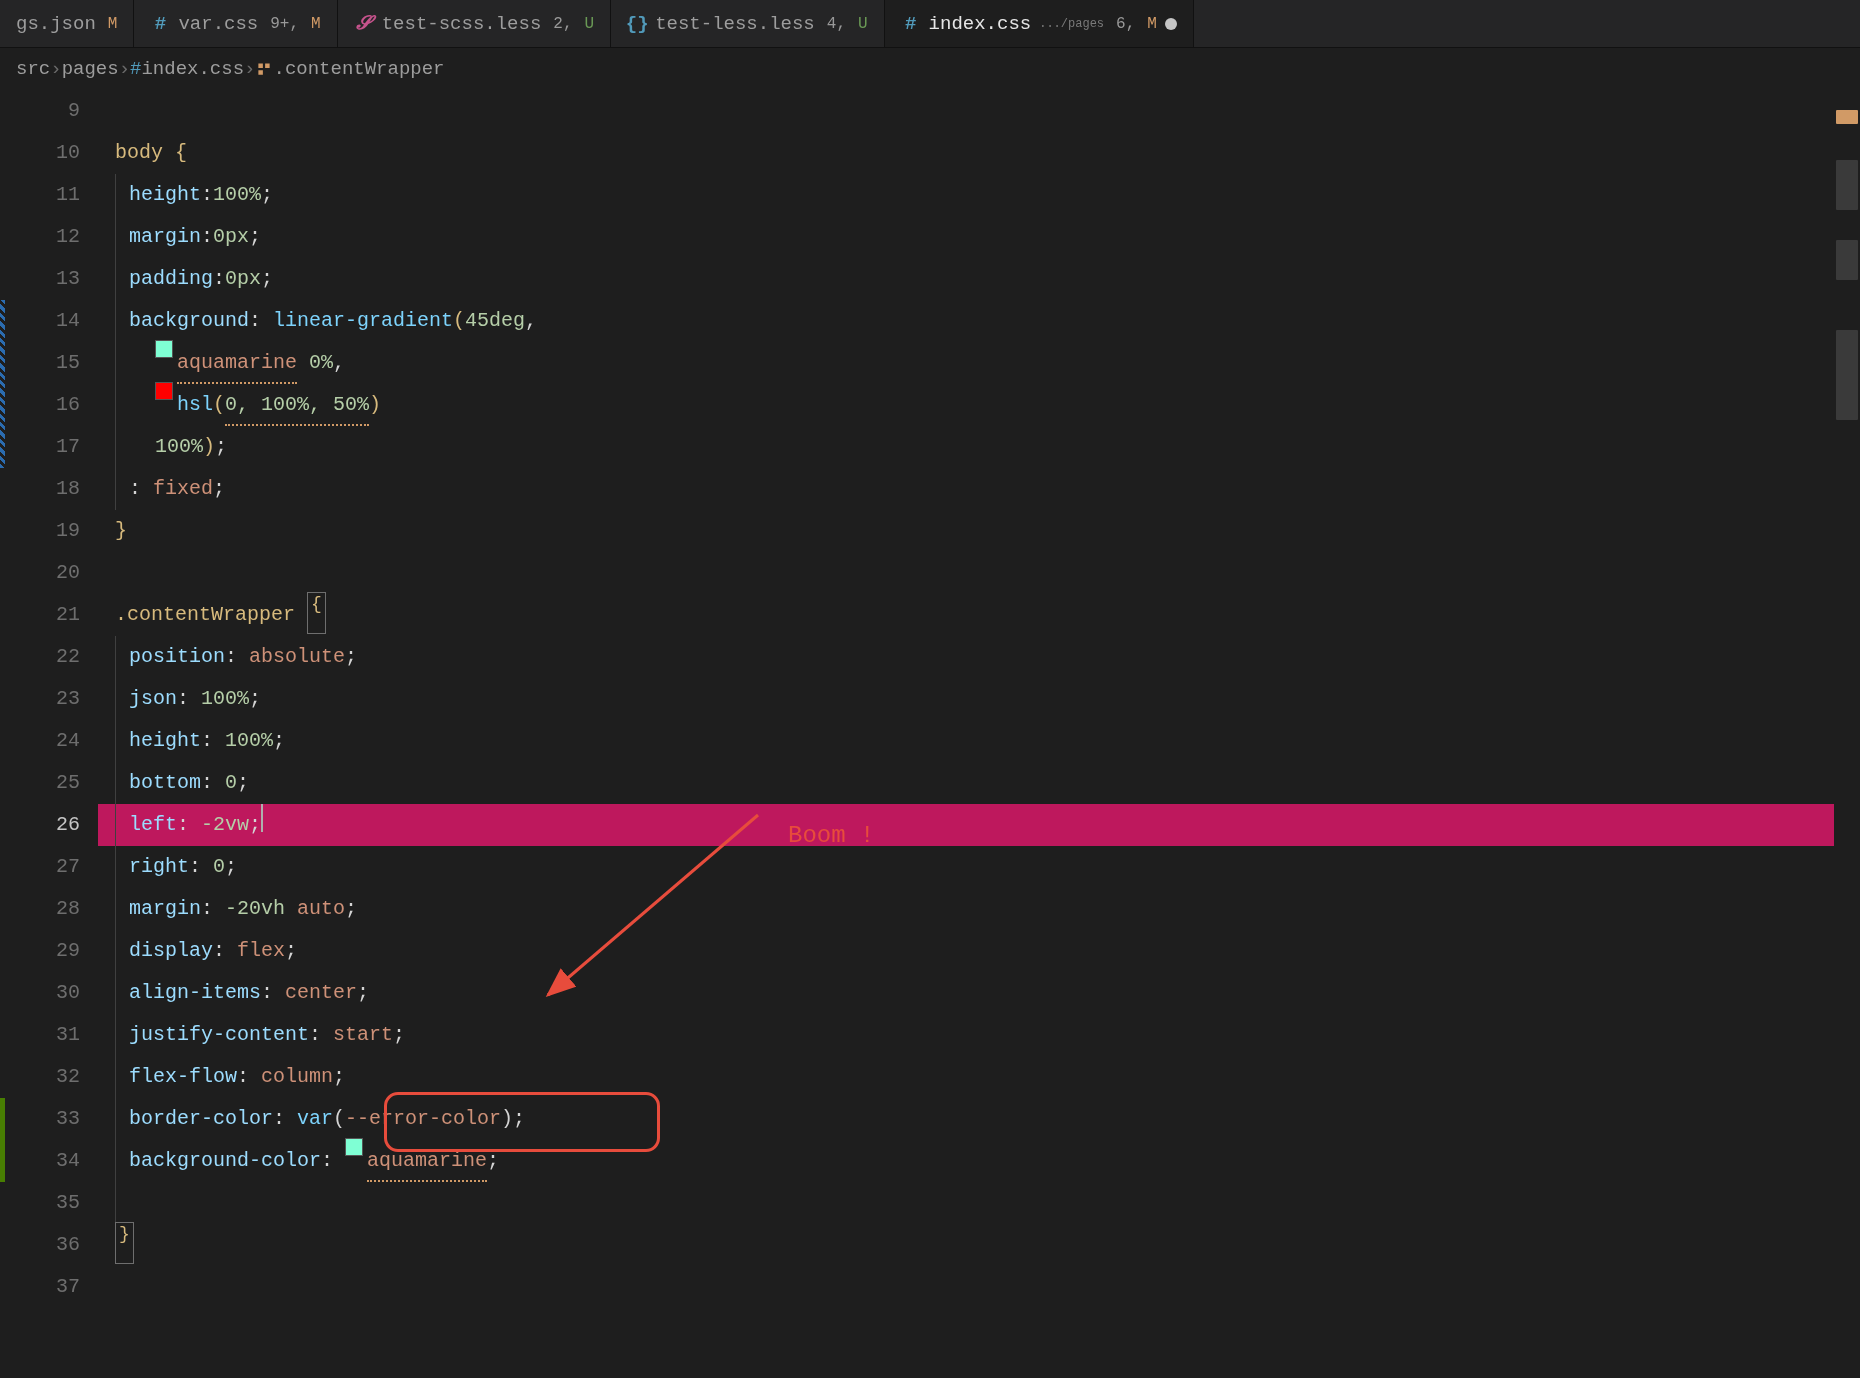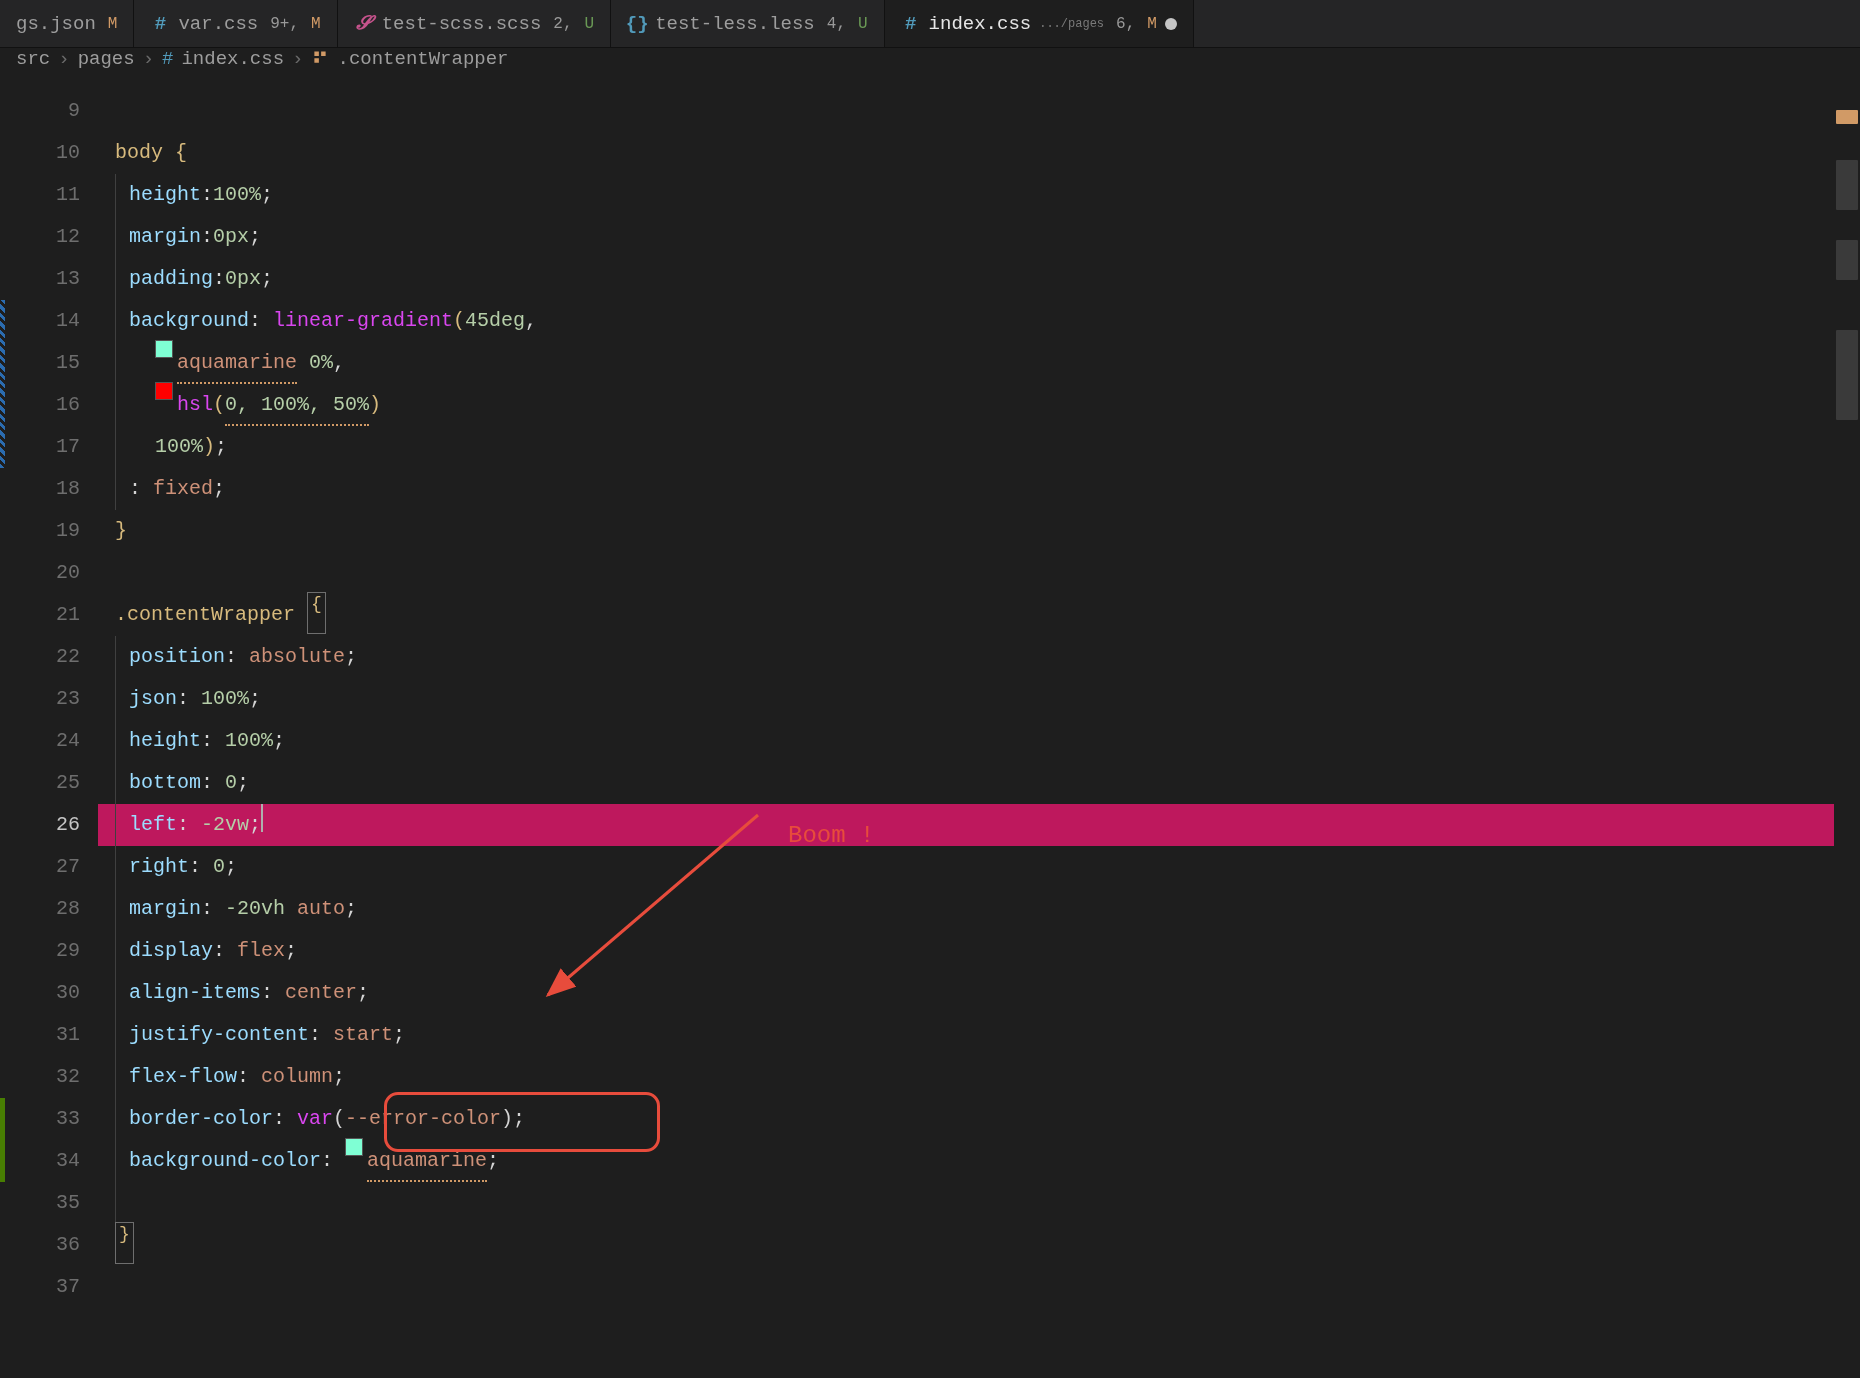--- a/index.html
+++ b/index.html
@@ -14,40 +14,40 @@
   .tab .dirty-dot { width:12px; height:12px; border-radius:50%; background:#c5c5c5; }
   .badge { color:#999; font-size:16px; margin-left:4px; }
   .tab-name { color:inherit; }
   .tab.active .tab-name { color:#e6e6e6; }
   .tab-folder { color:#7a7a7a; font-size:12px; }
   .m-badge { color:#d19a66; }
   .u-badge { color:#6a9955; }
   .diff-badge { color:#999; }
 
   
-  .breadcrumbs { display:flex; align-items:flex-start; gap:8px; height:42px; padding:0 16px; color:#9d9d9d; font-size:19px; background:#1e1e1e; }
+  .breadcrumbs { display:flex; align-items:center; height:42px; padding:0 16px; color:#9d9d9d; font-size:19px; background:#1e1e1e; }
   .breadcrumbs .sep { color:#6a6a6a; }
   .breadcrumbs .icon { display:inline-flex; align-items:center; }
 
   
   .code-area { display:flex; flex:1; overflow:hidden; }
   .gutter { width:98px; text-align:right; padding-right:18px; color:#6e6e6e; line-height:42px; user-select:none; font-size:20px; background:#1e1e1e; position:relative; }
   .gutter .line-number { height:42px; position:relative; }
   .gutter .line-number.current { color:#c5c5c5; }
   .code { flex:1; position:relative; line-height:42px; font-size:20px; }
   .row { display:flex; height:42px; white-space:pre; padding-left:4px; }
   .row.current-line { background:#be185d; }
 
   
   .tk-sel   { color:#d7ba7d; }
   .tk-punc  { color:#d7ba7d; }
   .tk-prop  { color:#9cdcfe; }
   .tk-val   { color:#ce9178; }
   .tk-num   { color:#b5cea8; }
-  .tk-func  { color:#d946ef; }
+  .tk-func  { color:#7dd3fc; }
   .tk-plain { color:#d4d4d4; }
   .tk-comment{color:#6a9955; }
 
   .color-swatch { display:inline-block; width:18px; height:18px; vertical-align:middle; border:1px solid #555; margin-right:4px; transform:translateY(-2px); }
   .sw-aqua { background:#7fffd4; }
   .sw-red  { background:#ff0000; }
 
   .indent-guide { border-left:1px solid #404040; display:inline-block; height:42px; margin-left:0; }
   .ind { display:inline-block; width:13px; }
 
@@ -83,21 +83,21 @@
       <span class="badge m-badge">M</span>
     </div>
     <div class="tab">
       <span class="icon" style="color:#519aba">#</span>
       <span class="tab-name">var.css</span>
       <span class="badge diff-badge">9+,</span>
       <span class="badge m-badge">M</span>
     </div>
     <div class="tab">
       <span class="icon" style="color:#c6538c;font-style:italic">𝓢</span>
-      <span class="tab-name">test-scss.scss</span>
+      <span class="tab-name">test-scss.less</span>
       <span class="badge diff-badge">2,</span>
       <span class="badge u-badge">U</span>
     </div>
     <div class="tab">
       <span class="icon" style="color:#519aba">{}</span>
       <span class="tab-name">test-less.less</span>
       <span class="badge diff-badge">4,</span>
       <span class="badge u-badge">U</span>
     </div>
     <div class="tab active">

